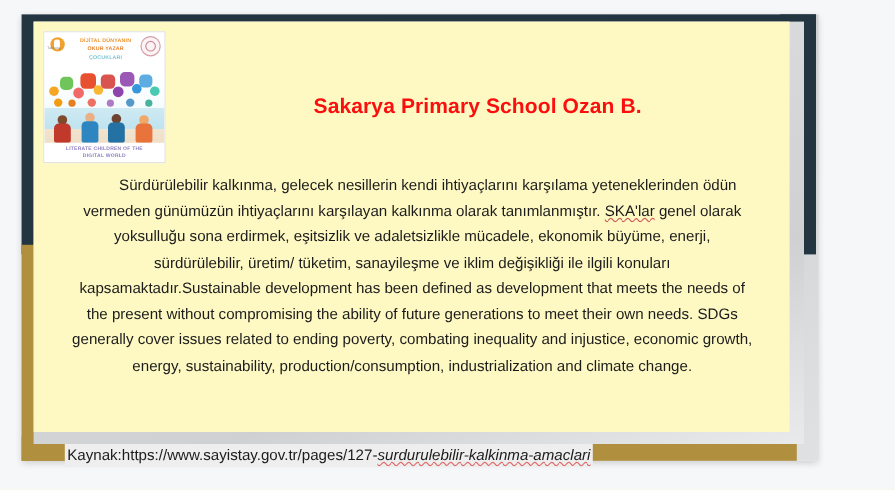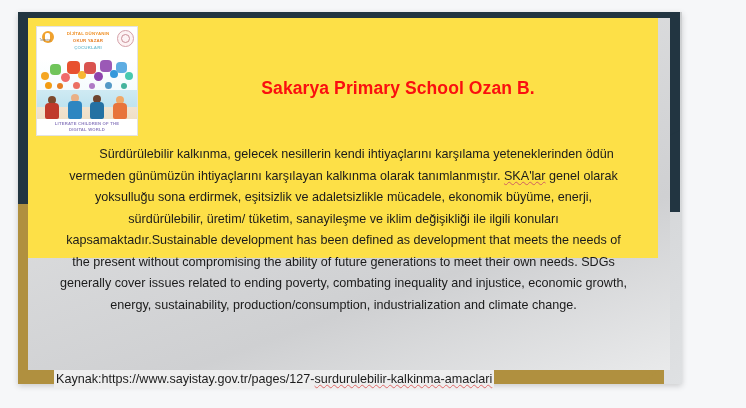--- a/index.html
+++ b/index.html
@@ -104,22 +104,22 @@
     height: 352px;
     background: linear-gradient(160deg, #e6e7e8 0%, #cfd0d2 70%, #e9eaeb 100%);
   }
 
   
   .page {
     position: absolute;
     left: 28px;
     top: 18px;
     width: 630px;
-    height: 240px;
-    background: #fde047;
+    height: 342px;
+    background: #fef9c3;
   }
 
   
   .poster {
     position: absolute;
     left: 8px;
     top: 8px;
     width: 100px;
     height: 108px;
     background: #ffffff;
@@ -277,20 +277,21 @@
     color: #1b1b1b;
     background: #eeeeee;
     padding: 1px 2px;
     white-space: nowrap;
   }
   .source .sq {
     text-decoration: underline;
     text-decoration-color: #e06a6a;
     text-decoration-style: wavy;
     text-decoration-thickness: 1px;
+    font-style: italic;
   }
 </style>
 </head>
 <body>
 
 <div id="stage">
 
   <div class="paper-shadow"></div>
 
   <div class="frame-navy"></div>

